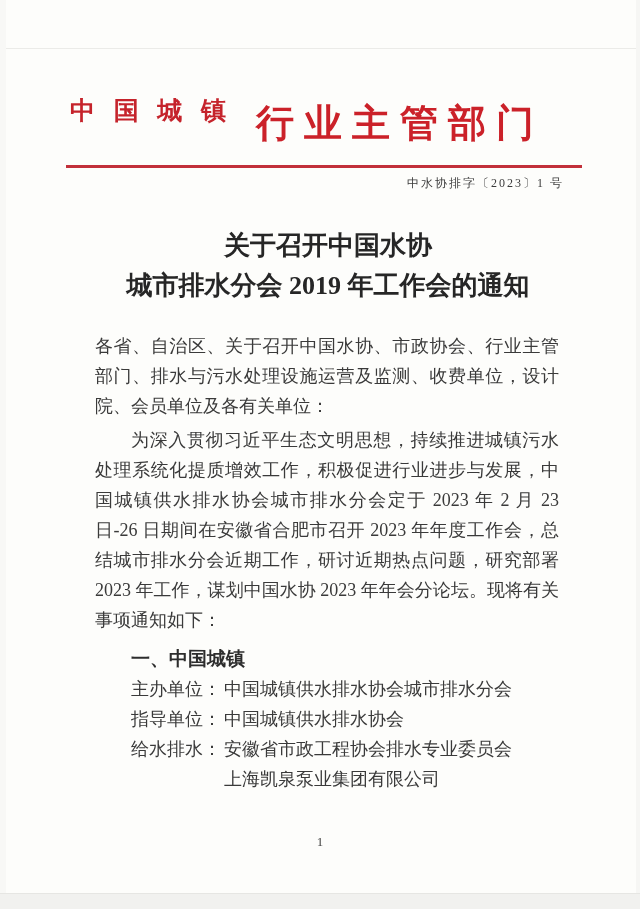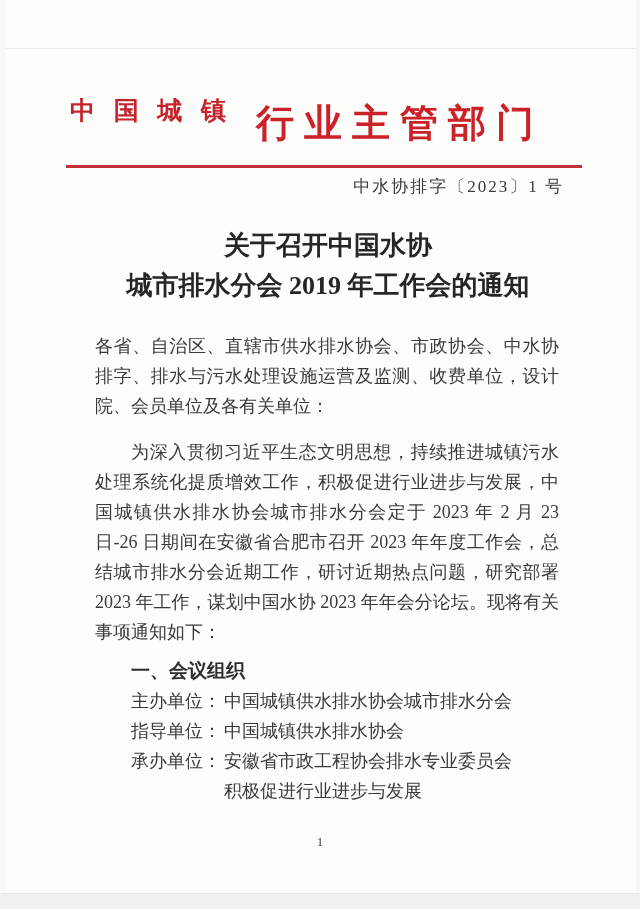--- a/index.html
+++ b/index.html
@@ -56,21 +56,21 @@
     line-height: 42px;
     letter-spacing: 10px;
     white-space: nowrap;
   }
   .red-rule {
     position: absolute; left: 66px; top: 165px; width: 516px; height: 3px;
     background: #c2303a;
   }
   .doc-number {
     position: absolute; top: 175px; right: 76px;
-    font-size: 17px;
+    font-size: 12px;
     letter-spacing: 2px;
     color: #3a3a3a;
     white-space: nowrap;
   }
 
   
   .doc-title {
     position: absolute; left: 8px; top: 226px; width: 640px;
     text-align: center;
     font-size: 26px;
@@ -81,21 +81,21 @@
 
   
   .doc-body {
     position: absolute; left: 95px; top: 331px; width: 464px;
     font-size: 18px;
     line-height: 30px;
     color: #3a3a3a;
     text-align: justify;
   }
   .recipients { margin: 0; }
-  .para-main { text-indent: 2em; margin-top: 16px; }
+  .para-main { text-indent: 2em; margin-top: 4px; }
   .section-heading {
     margin-top: 9px;
     margin-left: 36px;
     font-family: "Liberation Sans", "DejaVu Sans", sans-serif;
     font-weight: bold;
     font-size: 19px;
     line-height: 30px;
     color: #2d2d2d;
   }
   .org-list { margin-top: 0; }
@@ -135,36 +135,36 @@
   <div class="red-rule"></div>
 
   <div class="doc-number">中水协排字〔2023〕1 号</div>
 
   <div class="doc-title">
     <div>关于召开中国水协</div>
     <div>城市排水分会 2019 年工作会的通知</div>
   </div>
 
   <div class="doc-body">
-    <p class="recipients">各省、自治区、直辖市供水排水协会、市政协会、中水协排字、排水与污水处理设施运营及监测、收费单位，设计院、会员单位及各有关单位：</p>
+    <p class="recipients">各省、自治区、关于召开中国水协、市政协会、行业主管部门、排水与污水处理设施运营及监测、收费单位，设计院、会员单位及各有关单位：</p>
     <p class="para-main">为深入贯彻习近平生态文明思想，持续推进城镇污水处理系统化提质增效工作，积极促进行业进步与发展，中国城镇供水排水协会城市排水分会定于 2023 年 2 月 23 日-26 日期间在安徽省合肥市召开 2023 年年度工作会，总结城市排水分会近期工作，研讨近期热点问题，研究部署 2023 年工作，谋划中国水协 2023 年年会分论坛。现将有关事项通知如下：</p>
 
-    <div class="section-heading">一、会议组织</div>
+    <div class="section-heading">一、中国城镇</div>
 
     <div class="org-list">
       <div class="org-row">
         <span class="org-label">主办单位：</span><span>中国城镇供水排水协会城市排水分会</span>
       </div>
       <div class="org-row">
         <span class="org-label">指导单位：</span><span>中国城镇供水排水协会</span>
       </div>
       <div class="org-row">
-        <span class="org-label">承办单位：</span><span>安徽省市政工程协会排水专业委员会</span>
+        <span class="org-label">给水排水：</span><span>安徽省市政工程协会排水专业委员会</span>
       </div>
       <div class="org-row">
-        <span class="org-label"></span><span>积极促进行业进步与发展</span>
+        <span class="org-label"></span><span>上海凯泉泵业集团有限公司</span>
       </div>
     </div>
   </div>
 
   <div class="page-number">1</div>
 
 </div>
 
 </body></html>

